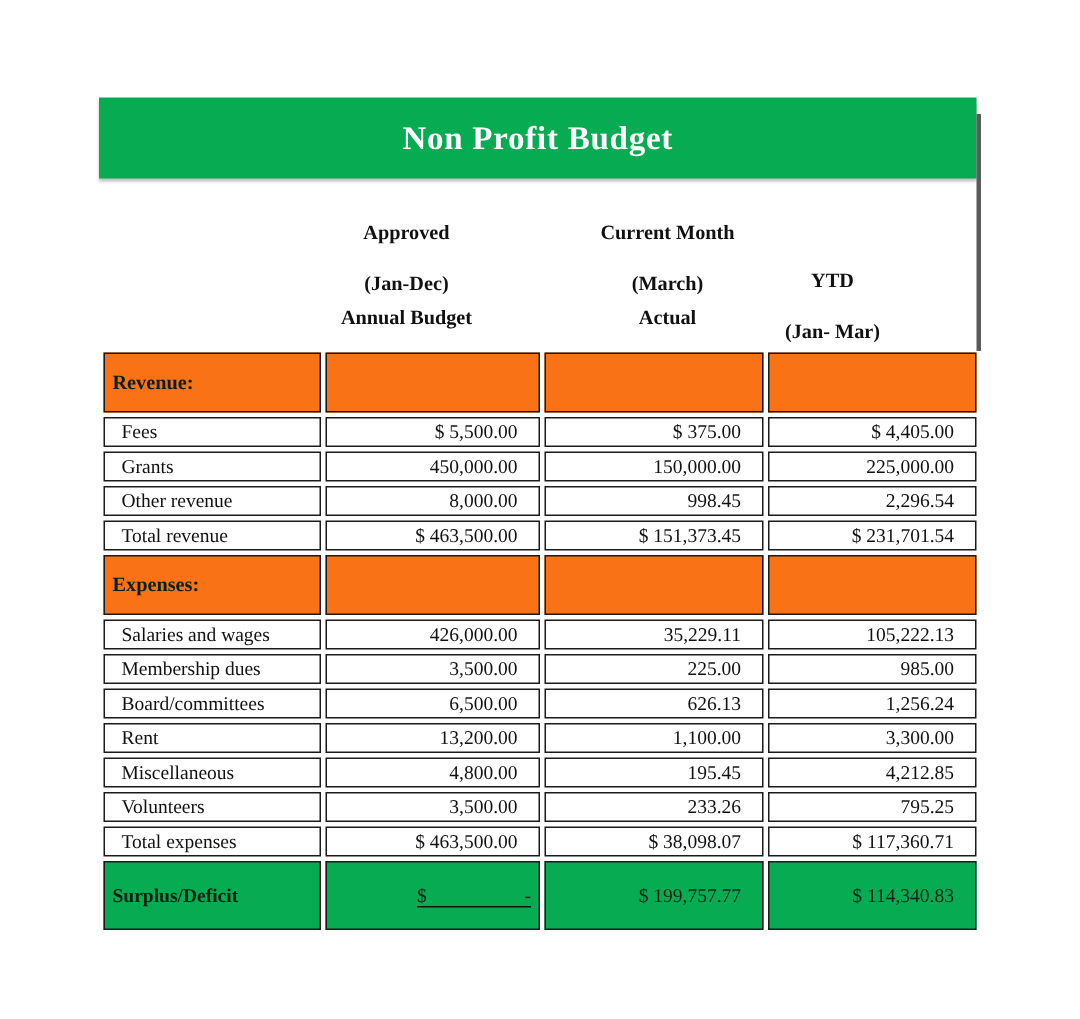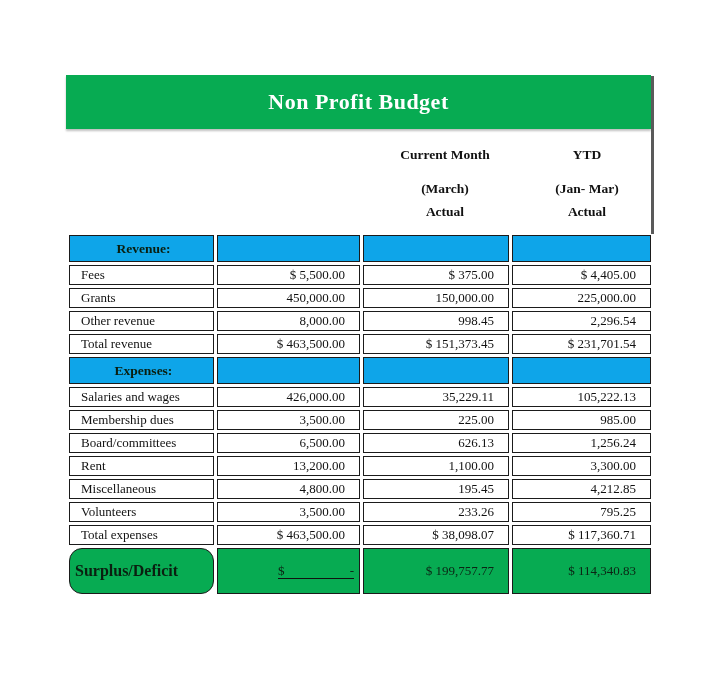--- a/index.html
+++ b/index.html
@@ -14,21 +14,21 @@
     background: #ffffff;
     font-family: "Liberation Serif", "DejaVu Serif", serif;
     color: #111111;
     overflow: hidden;
   }
 
   
   .title-bar {
     position: absolute;
     left: 66px;
-    top: 75px;
+    top: 65px;
     width: 585px;
     height: 54px;
     background: #07ab52;
     display: flex;
     align-items: center;
     justify-content: center;
     box-shadow: 0 2px 2px rgba(0,0,0,0.25);
   }
   .title-bar h1 {
     margin: 0;
@@ -53,21 +53,21 @@
     width: 150px;
     text-align: center;
     font-weight: bold;
     font-size: 13.5px;
     color: #111111;
   }
   .col-head .l1 { margin-bottom: 18px; }
   .col-head .l2 { margin-bottom: 7px; }
   .col-head-approved { left: 196px; }
   .col-head-current  { left: 370px; }
-  .col-head-ytd      { left: 512px; }
+  .col-head-ytd      { left: 480px; margin-top: 32px; }
 
   
   table.budget {
     position: absolute;
     left: 66px;
     top: 232px;
     width: 588px;
     border-collapse: separate;
     border-spacing: 3px;
     table-layout: fixed;
@@ -79,38 +79,37 @@
     font-size: 13px;
     vertical-align: middle;
     overflow: hidden;
     white-space: nowrap;
   }
   col.c0 { width: 145px; }
   col.c1 { width: 143px; }
   col.c2 { width: 146px; }
   col.c3 { width: 139px; }
 
-  tr.section-row td { height: 27px; background: #0ea5e9; text-align: center; }
+  tr.section-row td { height: 40px; background: #f97316; }
   tr.section-row td.lbl {
     font-weight: bold;
     font-size: 13.5px;
     padding-left: 5px;
     color: #0a1f10;
   }
   tr.data-row td { height: 16px; }
   td.lbl { text-align: left; padding-left: 11px; }
   td.num { text-align: right; padding-right: 14px; }
 
   tr.summary-row td { height: 46px; background: #07ab52; }
   tr.summary-row td.lbl {
     font-weight: bold;
-    font-size: 16px;
+    font-size: 13px;
     padding-left: 5px;
     color: #0a1f10;
-    border-radius: 13px;
   }
   tr.summary-row td.num { color: #0c2414; }
 
   .acct {
     display: flex;
     justify-content: space-between;
     align-items: flex-end;
     width: 76px;
     margin-left: auto;
     margin-right: 4px;
@@ -122,20 +121,25 @@
 </head>
 <body>
 
 <div class="page">
 
   <div class="title-bar">
     <h1>Non Profit Budget</h1>
   </div>
   <div class="right-edge-line"></div>
 
+  <div class="col-head col-head-approved">
+    <div class="l1">Approved</div>
+    <div class="l2">(Jan-Dec)</div>
+    <div class="l3">Annual Budget</div>
+  </div>
   <div class="col-head col-head-current">
     <div class="l1">Current Month</div>
     <div class="l2">(March)</div>
     <div class="l3">Actual</div>
   </div>
   <div class="col-head col-head-ytd">
     <div class="l1">YTD</div>
     <div class="l2">(Jan- Mar)</div>
     <div class="l3">Actual</div>
   </div>

